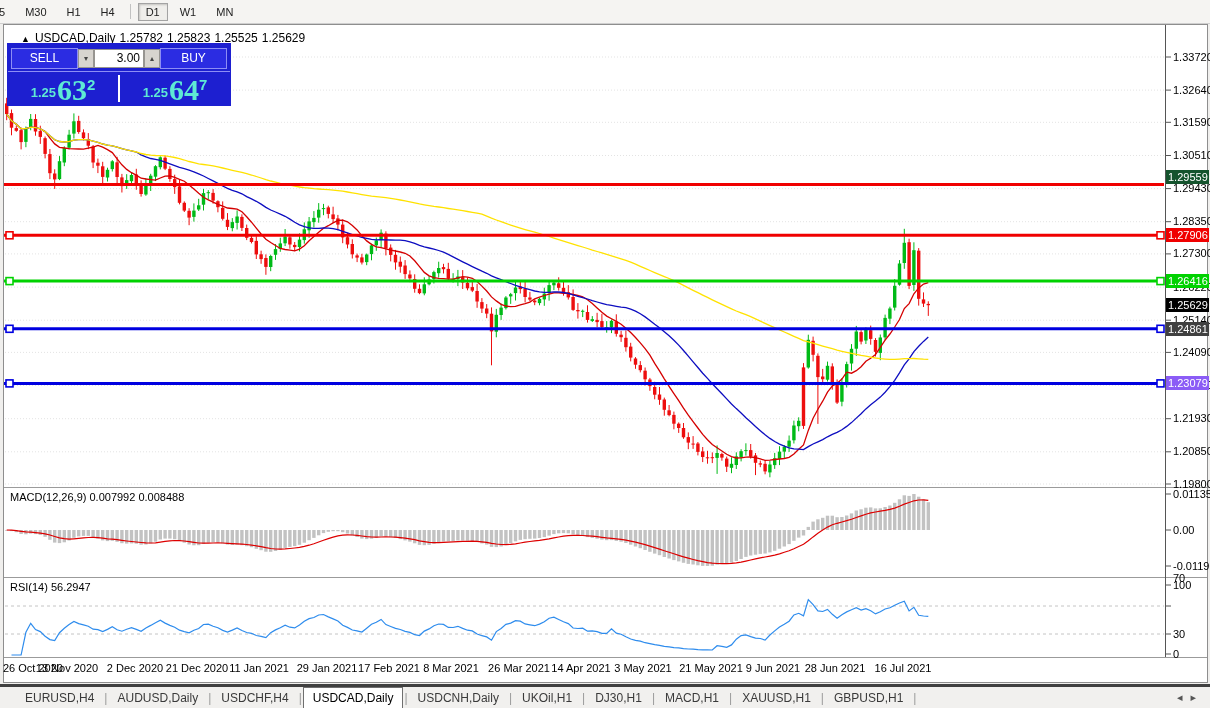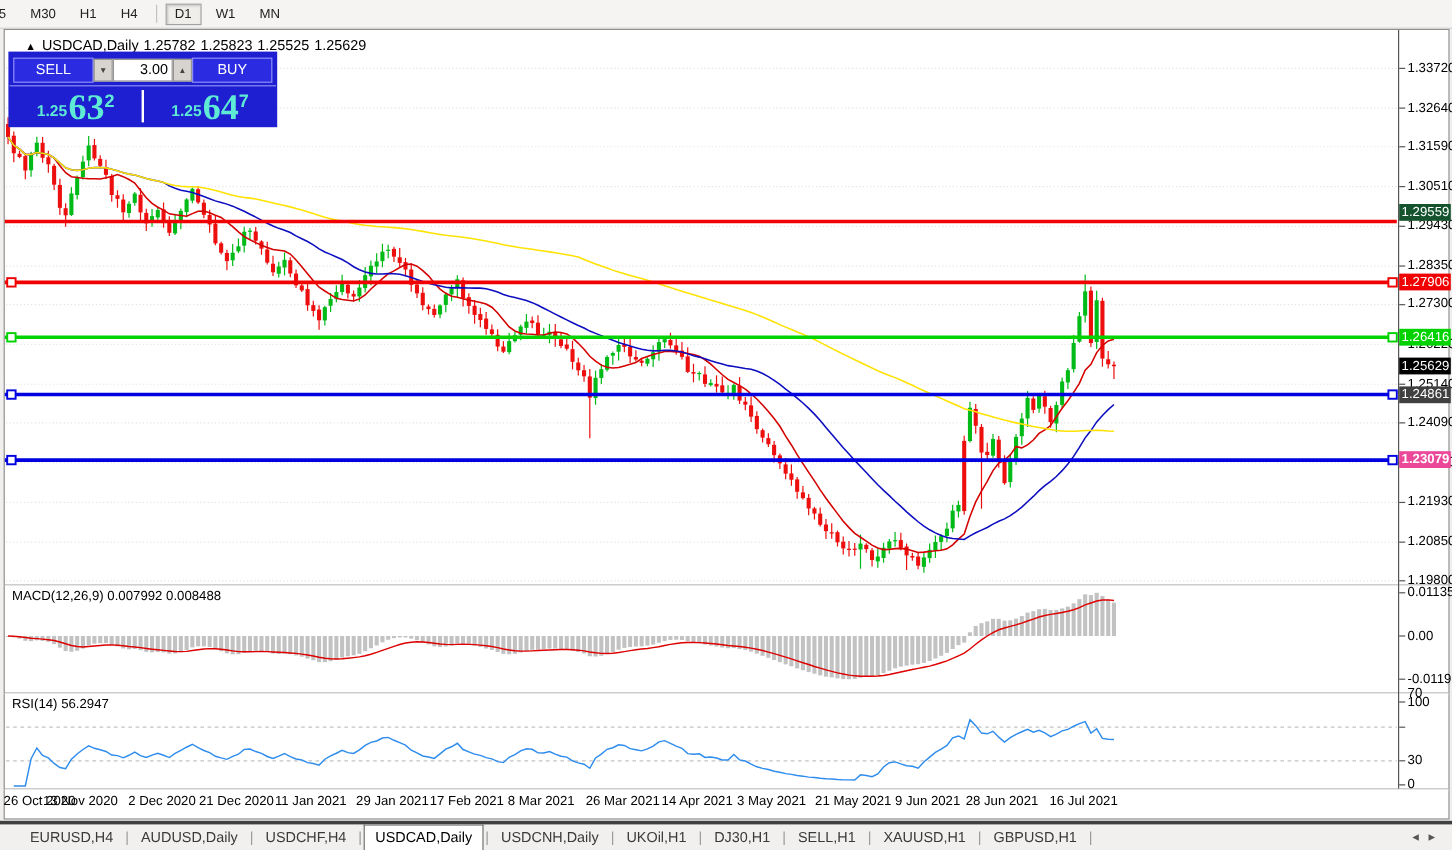--- a/index.html
+++ b/index.html
@@ -782,21 +782,21 @@
       <div class="tick-label" style="top:524px;">0.00</div>
       <div class="tick-label" style="top:560px;">-0.011904</div>
       <div class="tick-label" style="top:579px;">100</div>
       <div class="tick-label" style="top:572px;">70</div>
       <div class="tick-label" style="top:628px;">30</div>
       <div class="tick-label" style="top:648px;">0</div>
       <div class="axis-badge" style="top:170px;background:#14532d;">1.29559</div>
       <div class="axis-badge" style="top:228px;background:#f00000;">1.27906</div>
       <div class="axis-badge" style="top:274px;background:#00d200;">1.26416</div>
       <div class="axis-badge" style="top:322px;background:#404040;">1.24861</div>
-      <div class="axis-badge" style="top:376px;background:#ec4899;font-weight:bold;">1.23079</div>
+      <div class="axis-badge" style="top:376px;background:#8b5cf6;">1.23079</div>
       <div class="axis-badge" style="top:298px;background:#000000;">1.25629</div>
       <div class="date-label" style="left:3px;">26 Oct 2020</div>
       <div class="date-label centered" style="left:67px;">13 Nov 2020</div>
       <div class="date-label centered" style="left:135px;">2 Dec 2020</div>
       <div class="date-label centered" style="left:197px;">21 Dec 2020</div>
       <div class="date-label centered" style="left:259px;">11 Jan 2021</div>
       <div class="date-label centered" style="left:327px;">29 Jan 2021</div>
       <div class="date-label centered" style="left:389px;">17 Feb 2021</div>
       <div class="date-label centered" style="left:451px;">8 Mar 2021</div>
       <div class="date-label centered" style="left:519px;">26 Mar 2021</div>
@@ -822,21 +822,21 @@
       <span class="tab">USDCHF,H4</span>
       <span class="tab-sep">|</span>
       <span class="tab active">USDCAD,Daily</span>
       <span class="tab-sep">|</span>
       <span class="tab">USDCNH,Daily</span>
       <span class="tab-sep">|</span>
       <span class="tab">UKOil,H1</span>
       <span class="tab-sep">|</span>
       <span class="tab">DJ30,H1</span>
       <span class="tab-sep">|</span>
-      <span class="tab">SELL,H1</span>
+      <span class="tab">MACD,H1</span>
       <span class="tab-sep">|</span>
       <span class="tab">XAUUSD,H1</span>
       <span class="tab-sep">|</span>
       <span class="tab">GBPUSD,H1</span>
       <span class="tab-sep">|</span>
       <span class="tab-arrows"><span>◂</span><span>▸</span></span>
     </div>
 
 </div>
 

